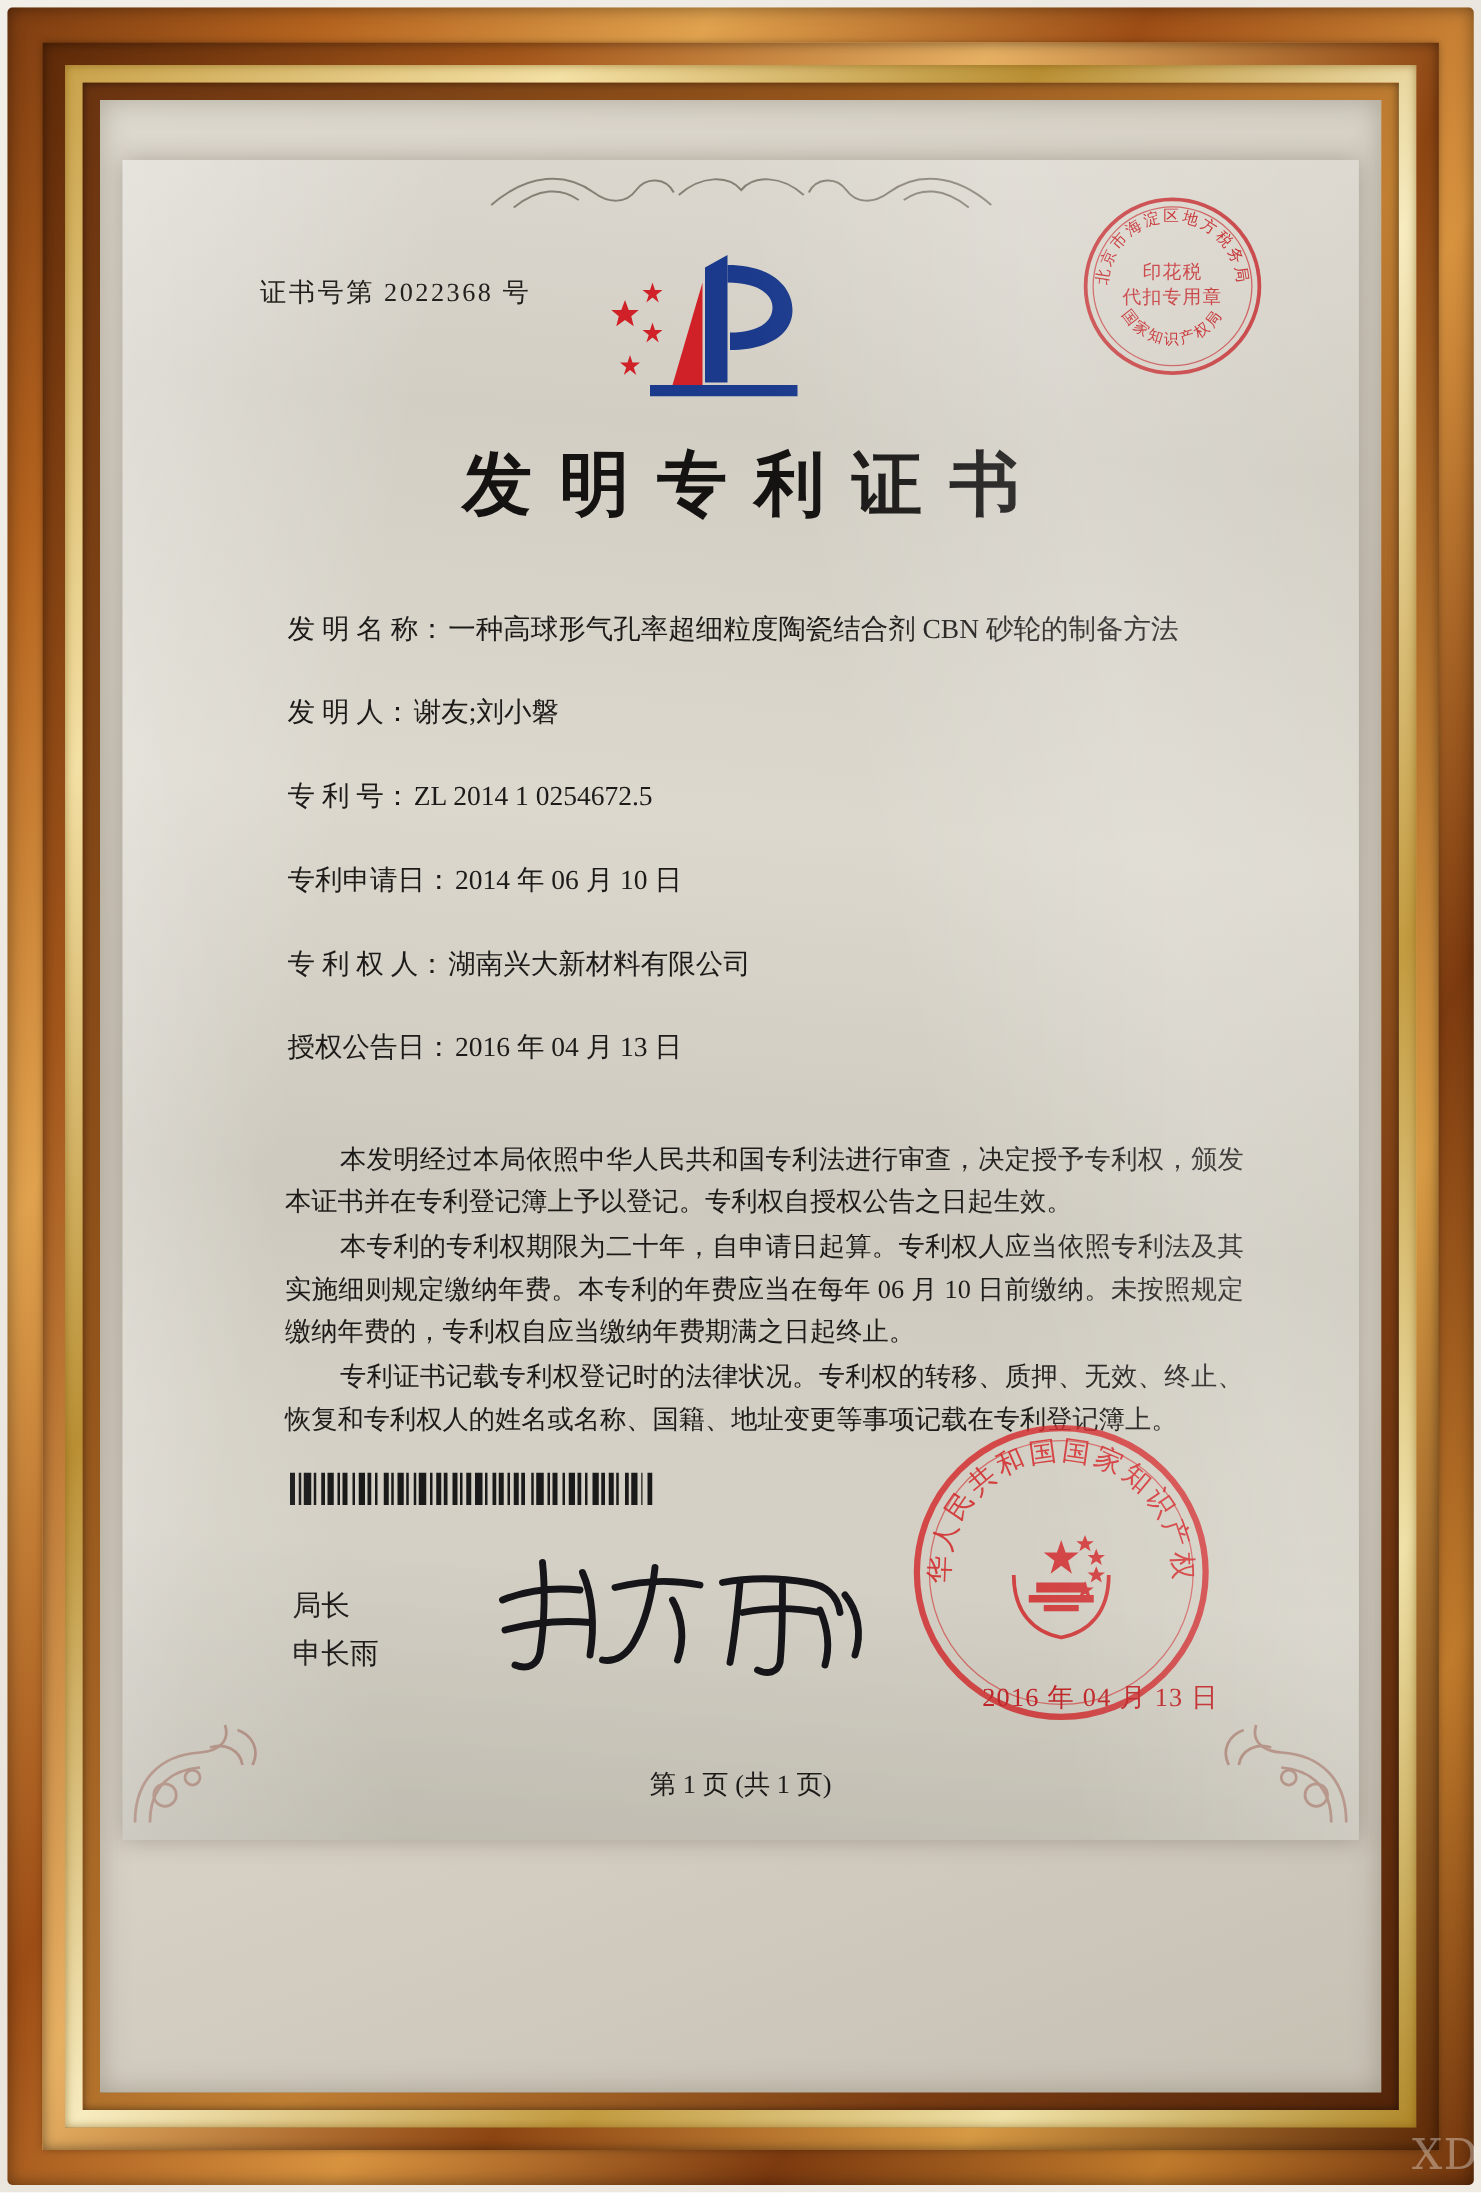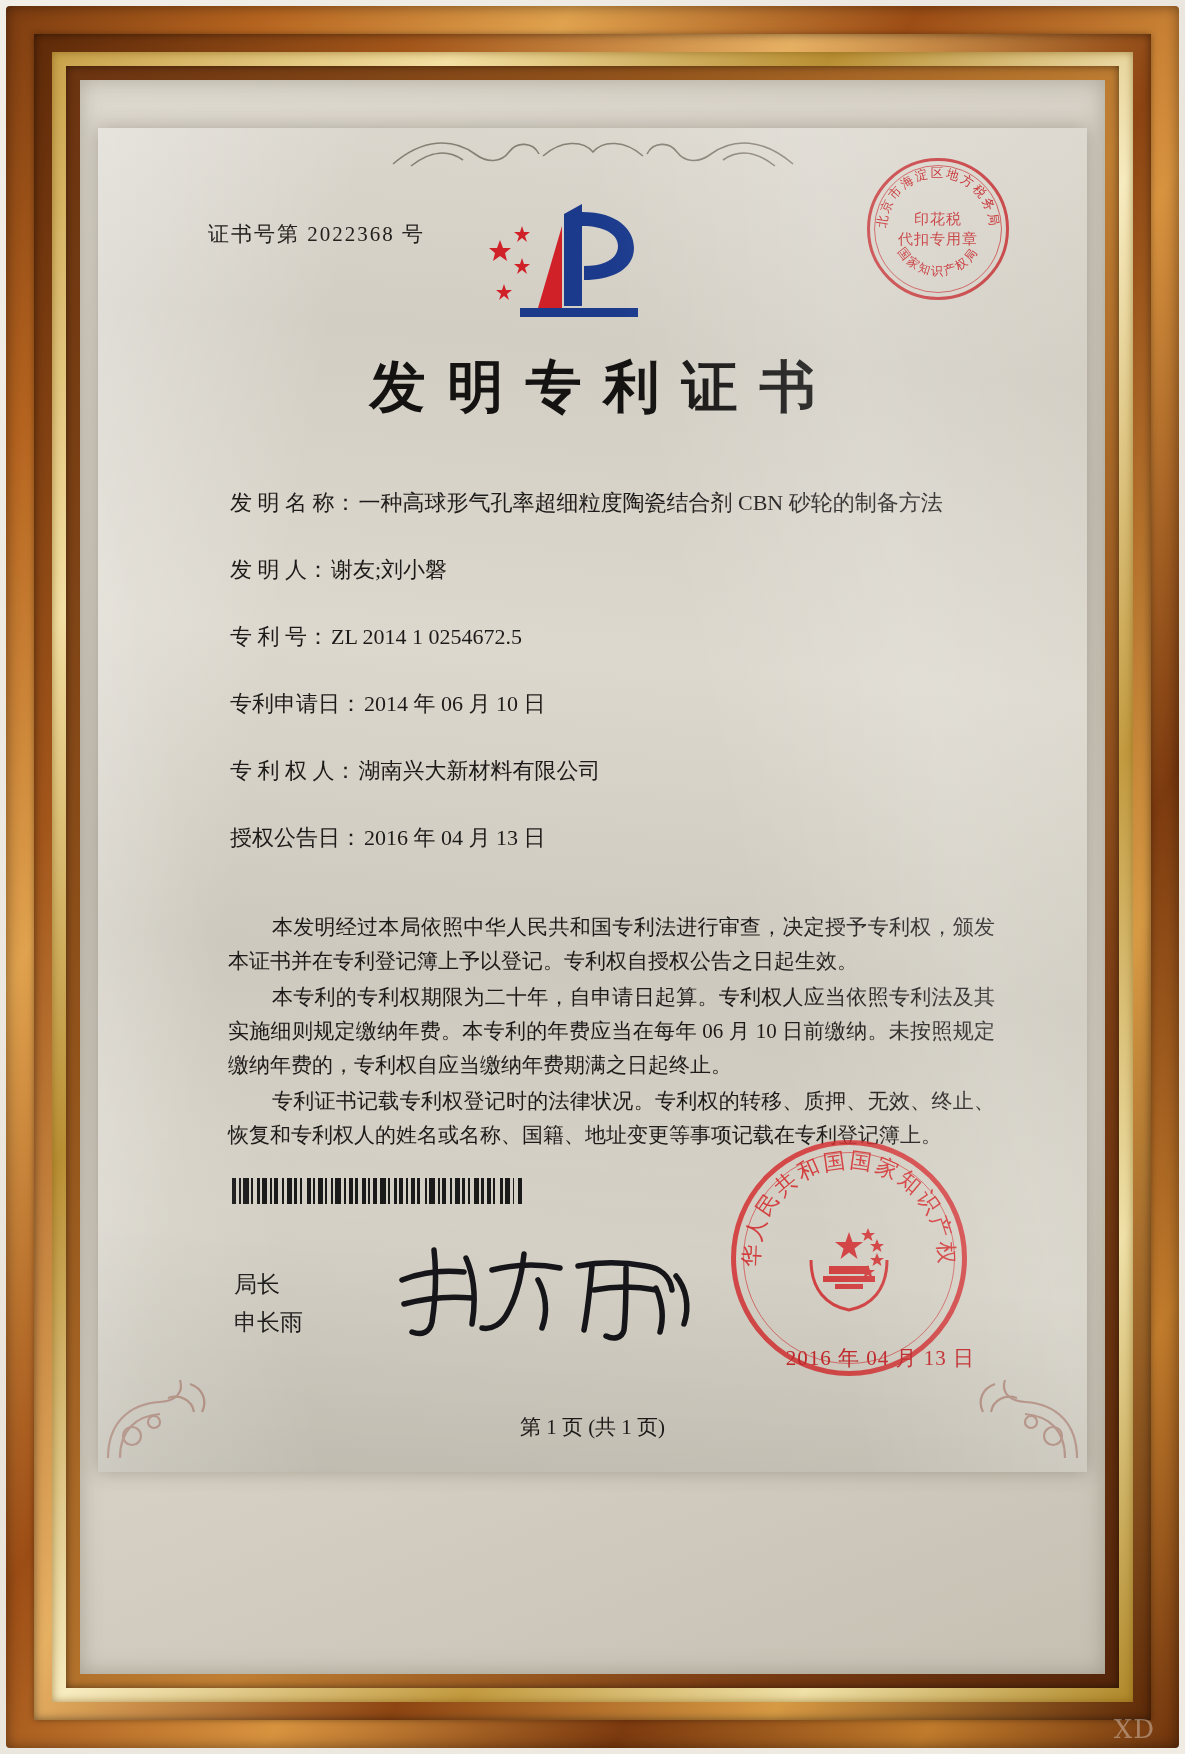--- a/index.html
+++ b/index.html
@@ -273,23 +273,23 @@
     left: 0; right: 0;
     top: 1285px;
     text-align: center;
     font-size: 21px;
     color: #1d1b19;
   }
 
   
   .watermark {
     position: absolute;
-    right: 30px;
+    right: 2px;
     bottom: 10px;
-    font-size: 26px;
+    font-size: 34px;
     color: rgba(255,255,255,.35);
     font-family: "DejaVu Serif", serif;
     letter-spacing: 1px;
   }
 </style>
 </head>
 <body>
 
 <div class="photo">
   <div class="frame-outer"></div>

